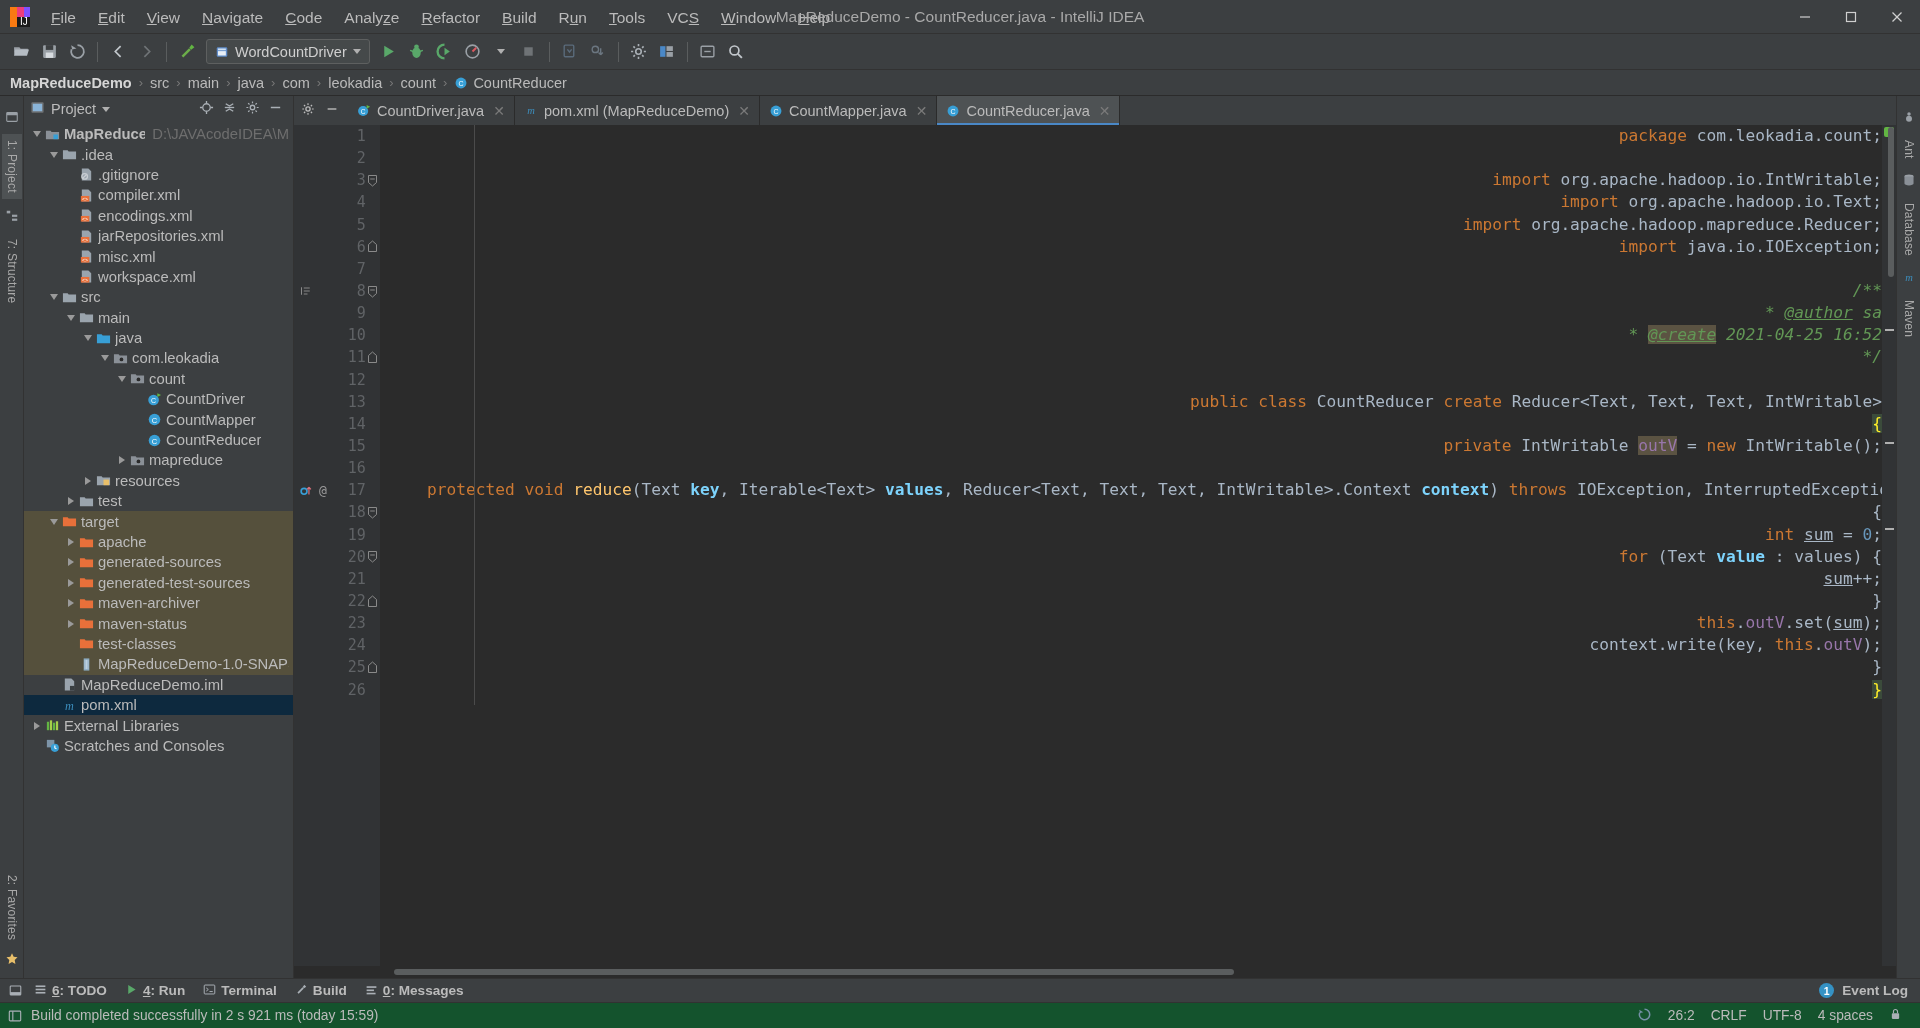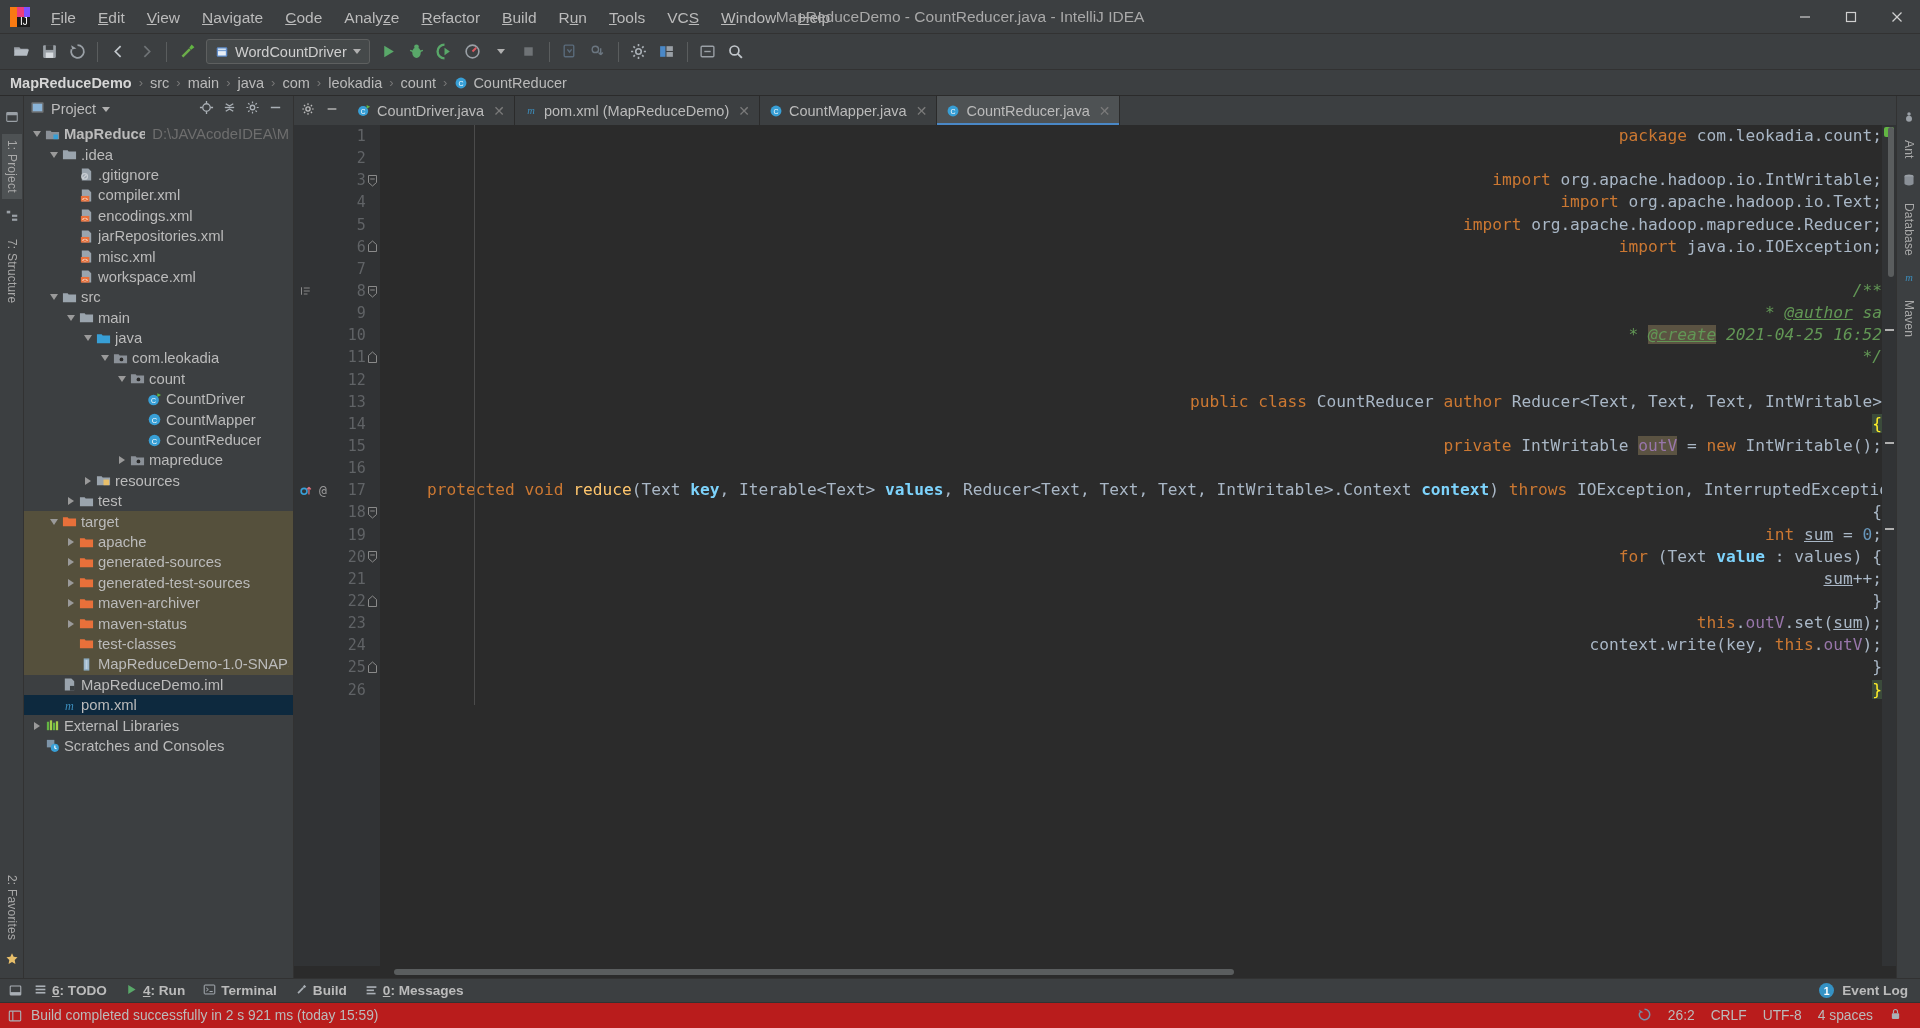--- a/index.html
+++ b/index.html
@@ -147,21 +147,21 @@
     height:24px; background:#3c3f41; display:flex; align-items:center; gap:2px;
     border-top:1px solid #323232; padding:0 6px; flex:0 0 24px; font-size:13.6px; color:#bbbbbb;font-weight:bold;
   }
   .bb-item { display:flex; align-items:center; gap:5px; padding:2px 8px; border-radius:3px; }
   .bb-right { margin-left:auto; display:flex; align-items:center; gap:8px; padding-right:6px; }
   .evt-badge { width:15px;height:15px;border-radius:50%;background:#3592c4;color:#fff;font-size:10.5px;
     display:flex;align-items:center;justify-content:center; }
 
   
   .statusbar {
-    height:26px; background:#b91c1c; display:flex; align-items:center; padding:0 8px;
+    height:26px; background:#14532d; display:flex; align-items:center; padding:0 8px;
     font-size:13.8px; color:#bbbbbb; flex:0 0 26px; border-top:1px solid #323232;
   }
   .sb-right { margin-left:auto; display:flex; align-items:center; gap:16px; padding-right:10px;justify-content:space-between; }
 </style>
 </head>
 <body>
 
 <div class="app">
 
   <div class="titlebar">
@@ -1046,21 +1046,21 @@
             <div class="cline"><span class="kw">import</span> <span class="txt">org.apache.hadoop.io.IntWritable;</span></div>
             <div class="cline"><span class="kw">import</span> <span class="txt">org.apache.hadoop.io.Text;</span></div>
             <div class="cline"><span class="kw">import</span> <span class="txt">org.apache.hadoop.mapreduce.Reducer;</span></div>
             <div class="cline"><span class="kw">import</span> <span class="txt">java.io.IOException;</span></div>
             <div class="cline">&nbsp;</div>
             <div class="cline"><span class="cmt">/**</span></div>
             <div class="cline"><span class="cmt"> * </span><span class="tag">@author</span><span class="cmt"> sa</span></div>
             <div class="cline"><span class="cmt"> * </span><span class="tagHL">@create</span><span class="cmt"> 2021-04-25 16:52</span></div>
             <div class="cline"><span class="cmt"> */</span></div>
             <div class="cline">&nbsp;</div>
-            <div class="cline"><span class="kw">public class</span> <span class="txt">CountReducer </span><span class="kw">author</span> <span class="txt">Reducer&lt;Text, Text, Text, IntWritable&gt;</span></div>
+            <div class="cline"><span class="kw">public class</span> <span class="txt">CountReducer </span><span class="kw">create</span> <span class="txt">Reducer&lt;Text, Text, Text, IntWritable&gt;</span></div>
             <div class="cline"><span class="brace-hl">{</span></div>
             <div class="cline">    <span class="kw">private</span> <span class="txt">IntWritable </span><span class="fld hl">outV</span><span class="txt"> = </span><span class="kw">new</span> <span class="txt">IntWritable();</span></div>
             <div class="cline">&nbsp;</div>
             <div class="cline">    <span class="kw">protected void</span> <span class="fn">reduce</span><span class="txt">(Text </span><span class="param">key</span><span class="txt">, Iterable&lt;Text&gt; </span><span class="param">values</span><span class="txt">, Reducer&lt;Text, Text, Text, IntWritable&gt;.Context </span><span class="param">context</span><span class="txt">) </span><span class="kw">throws</span> <span class="txt">IOException, InterruptedException</span></div>
             <div class="cline">    <span class="txt">{</span></div>
             <div class="cline">        <span class="kw">int</span> <span class="txt ul">sum</span><span class="txt"> = </span><span class="num">0</span><span class="txt">;</span></div>
             <div class="cline">        <span class="kw">for</span> <span class="txt">(Text </span><span class="param">value</span><span class="txt"> : </span><span class="txt">values) {</span></div>
             <div class="cline">            <span class="txt ul">sum</span><span class="txt">++;</span></div>
             <div class="cline">        <span class="txt">}</span></div>
             <div class="cline">        <span class="kw">this</span><span class="txt">.</span><span class="fld">outV</span><span class="txt">.</span><span class="txt">set(</span><span class="txt ul">sum</span><span class="txt">);</span></div>

